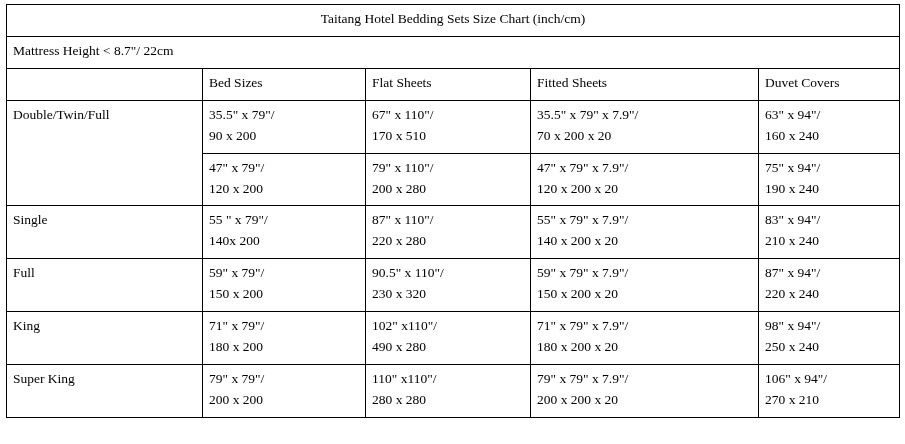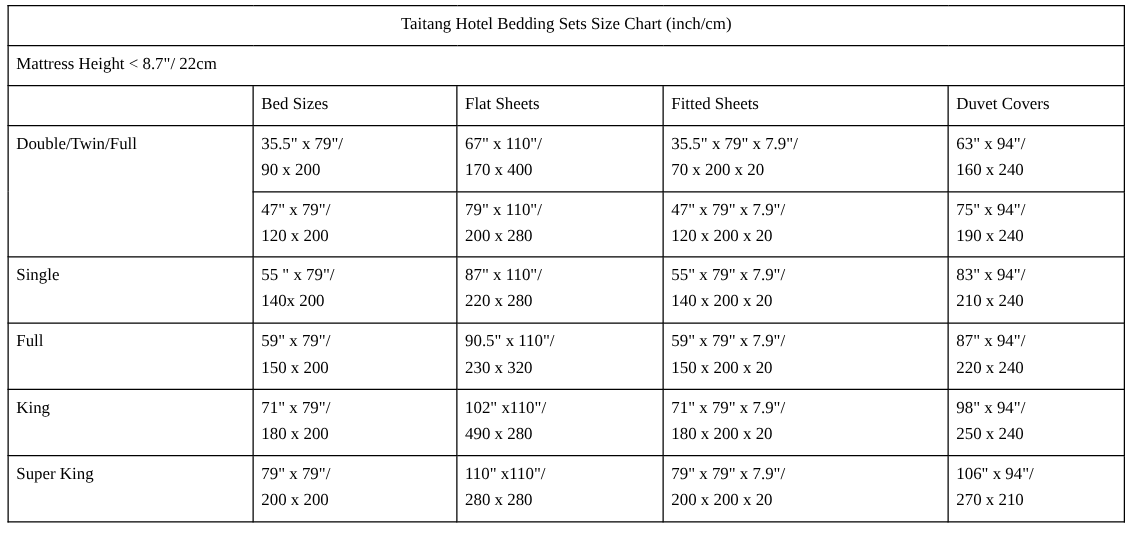--- a/index.html
+++ b/index.html
@@ -94,21 +94,21 @@
       </tr>
 
       <tr>
         <td class="row-label" rowspan="2">Double/Twin/Full</td>
         <td>
           <span class="line">35.5" x 79"/</span>
           <span class="line">90 x 200</span>
         </td>
         <td>
           <span class="line">67" x 110"/</span>
-          <span class="line">170 x 400</span>
+          <span class="line">170 x 510</span>
         </td>
         <td>
           <span class="line">35.5" x 79" x 7.9"/</span>
           <span class="line">70 x 200 x 20</span>
         </td>
         <td>
           <span class="line">63" x 94"/</span>
           <span class="line">160 x 240</span>
         </td>
       </tr>

